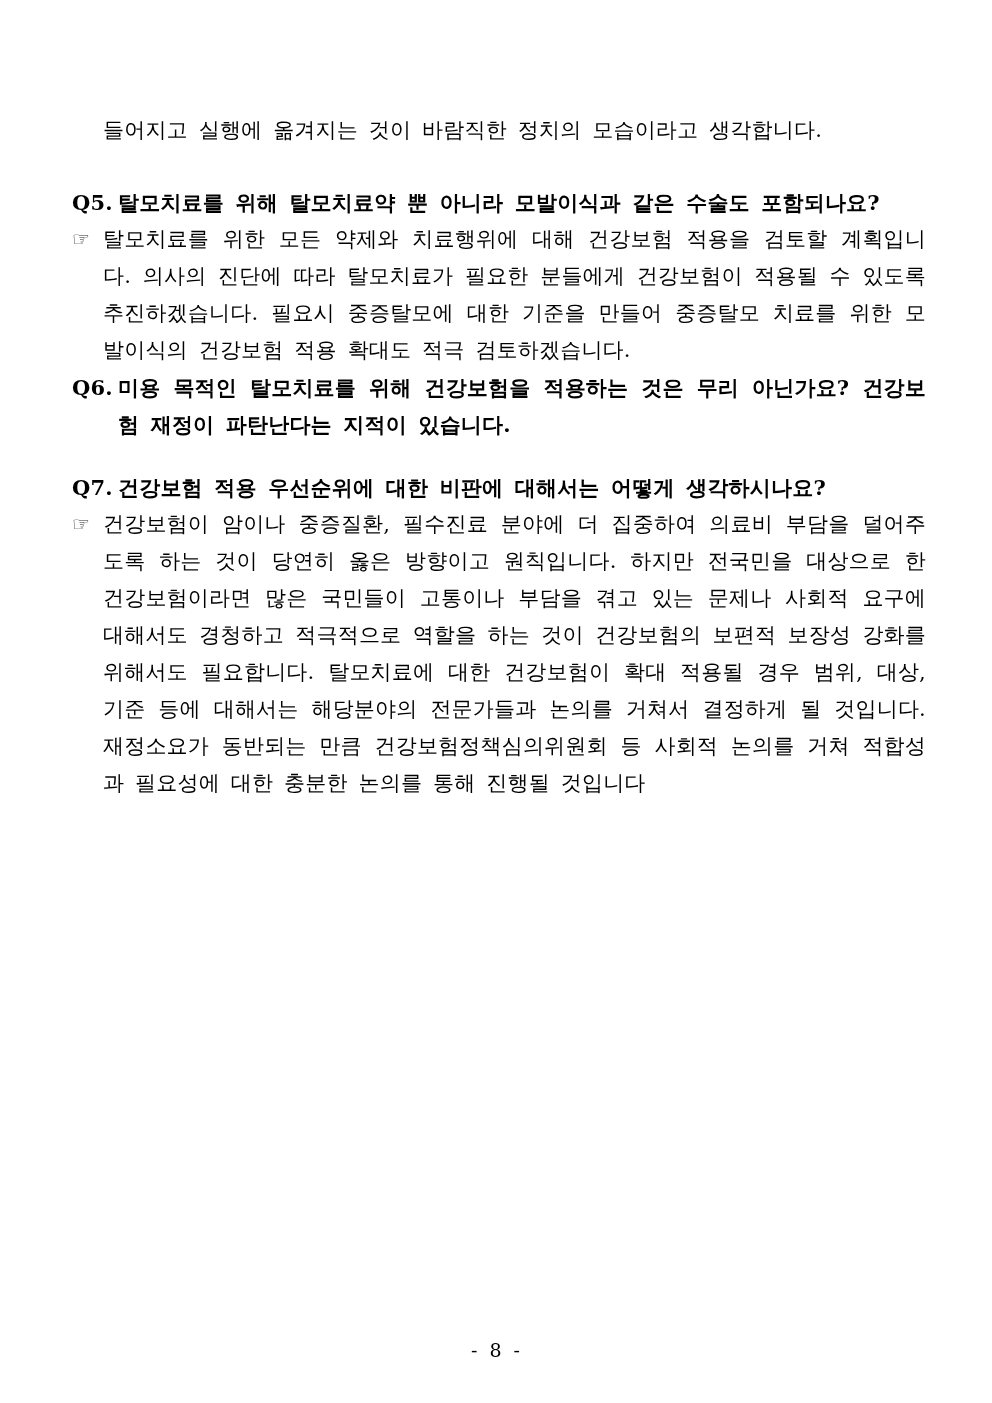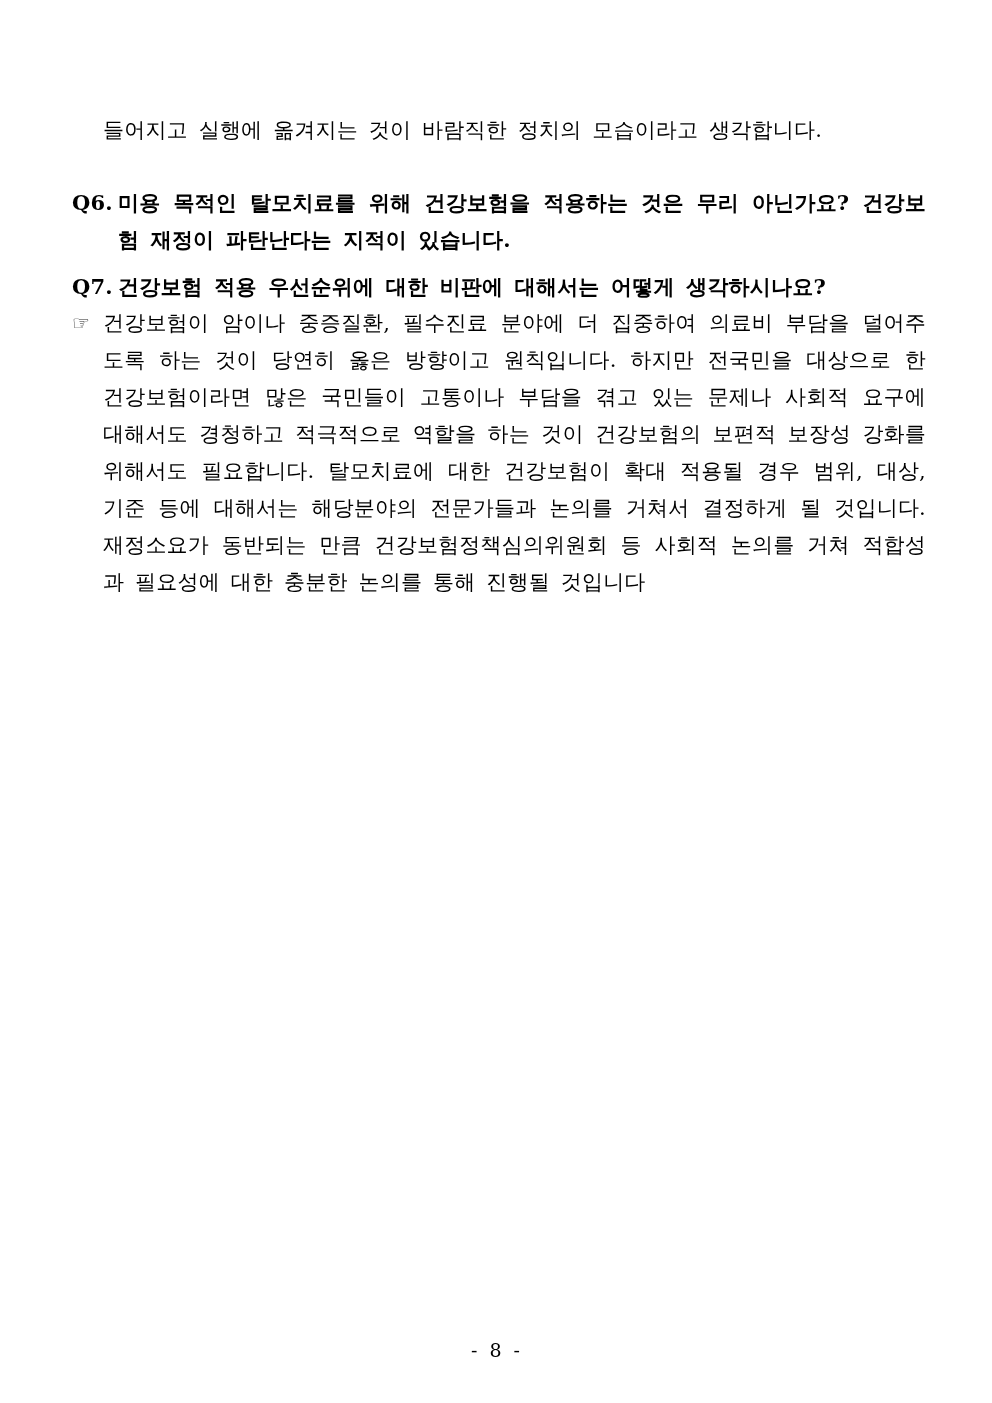--- a/index.html
+++ b/index.html
@@ -50,21 +50,21 @@
   }
   .marker {
     display: inline-block;
     width: 31px;
     text-indent: 0;
     font-size: 20px;
     color: #222222;
   }
   .sec-q5 { margin-top: 35px; }
   .sec-q6 { }
-  .sec-q7 { margin-top: 10px; }
+  .sec-q7 { margin-top: 26px; }
   .footer {
     position: absolute;
     left: 0;
     right: 0;
     bottom: 42px;
     text-align: center;
     font-size: 19px;
     line-height: 22px;
     letter-spacing: 1px;
     word-spacing: 4px;
@@ -72,20 +72,22 @@
   }
 </style>
 </head>
 <body>
 
 <div class="page">
 
   <p class="cont">들어지고 실행에 옮겨지는 것이 바람직한 정치의 모습이라고 생각합니다.</p>
 
   <section class="sec-q5">
+    <p class="q"><span class="qlabel">Q5.</span><span>탈모치료를 위해 탈모치료약 뿐 아니라 모발이식과 같은 수술도 포함되나요?</span></p>
+    <p class="a"><span class="marker">☞</span><span>탈모치료를 위한 모든 약제와 치료행위에 대해 건강보험 적용을 검토할 계획입니다. 의사의 진단에 따라 탈모치료가 필요한 분들에게 건강보험이 적용될 수 있도록 추진하겠습니다. 필요시 중증탈모에 대한 기준을 만들어 중증탈모 치료를 위한 모발이식의 건강보험 적용 확대도 적극 검토하겠습니다.</span></p>
   </section>
 
   <section class="sec-q6">
     <p class="q"><span class="qlabel">Q6.</span><span>미용 목적인 탈모치료를 위해 건강보험을 적용하는 것은 무리 아닌가요? 건강보험 재정이 파탄난다는 지적이 있습니다.</span></p>
   </section>
 
   <section class="sec-q7">
     <p class="q"><span class="qlabel">Q7.</span><span>건강보험 적용 우선순위에 대한 비판에 대해서는 어떻게 생각하시나요?</span></p>
     <p class="a"><span class="marker">☞</span><span>건강보험이 암이나 중증질환, 필수진료 분야에 더 집중하여 의료비 부담을 덜어주도록 하는 것이 당연히 옳은 방향이고 원칙입니다. 하지만 전국민을 대상으로 한 건강보험이라면 많은 국민들이 고통이나 부담을 겪고 있는 문제나 사회적 요구에 대해서도 경청하고 적극적으로 역할을 하는 것이 건강보험의 보편적 보장성 강화를 위해서도 필요합니다. 탈모치료에 대한 건강보험이 확대 적용될 경우 범위, 대상, 기준 등에 대해서는 해당분야의 전문가들과 논의를 거쳐서 결정하게 될 것입니다. 재정소요가 동반되는 만큼 건강보험정책심의위원회 등 사회적 논의를 거쳐 적합성과 필요성에 대한 충분한 논의를 통해 진행될 것입니다</span></p>
   </section>

